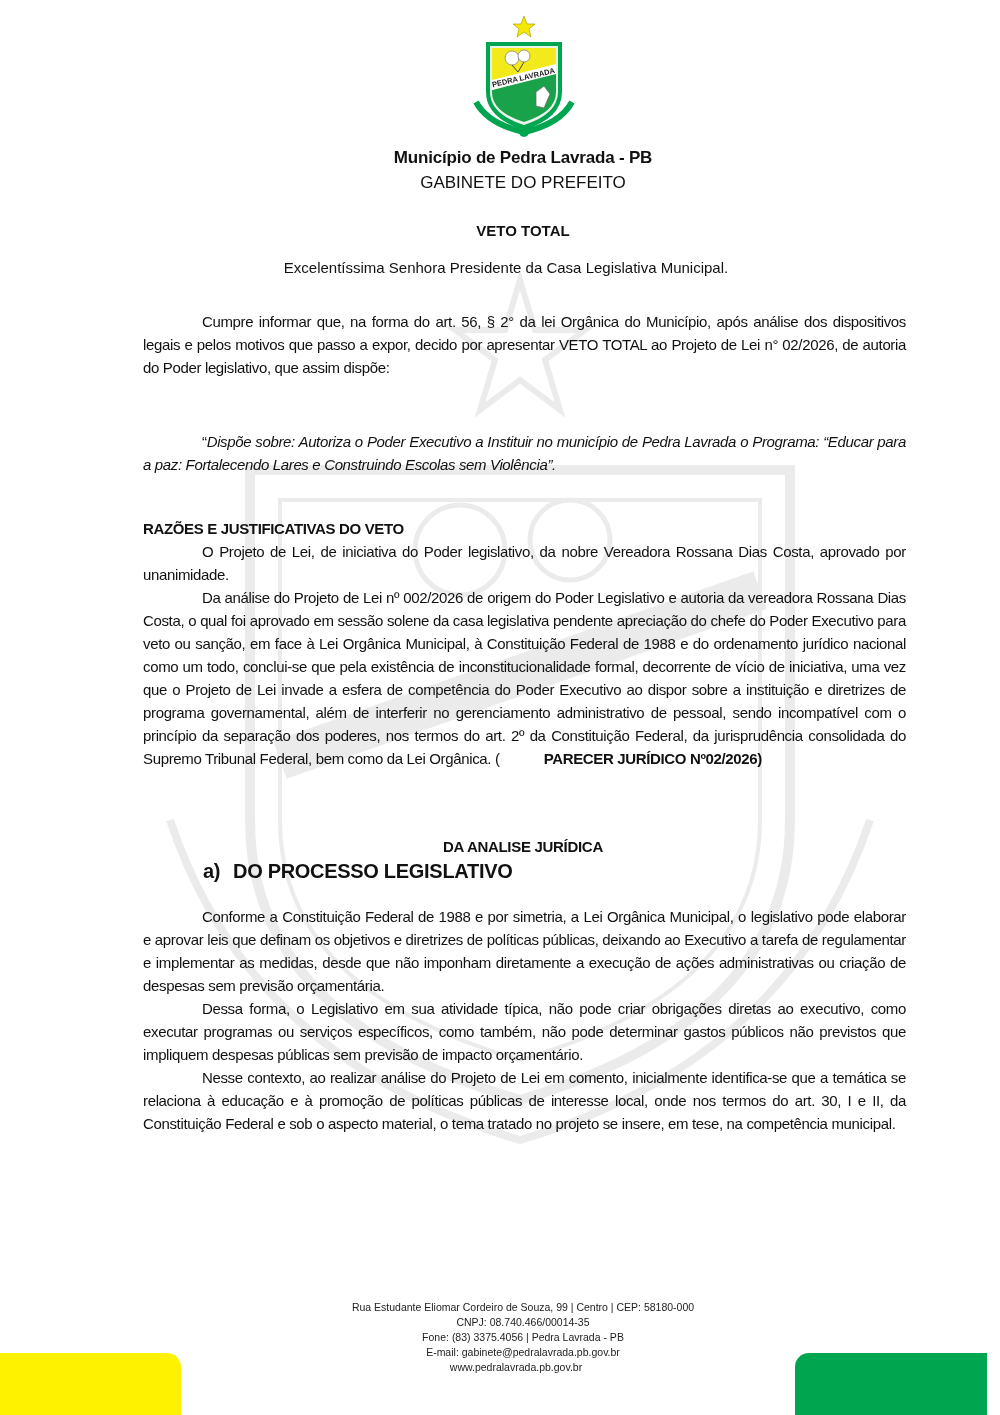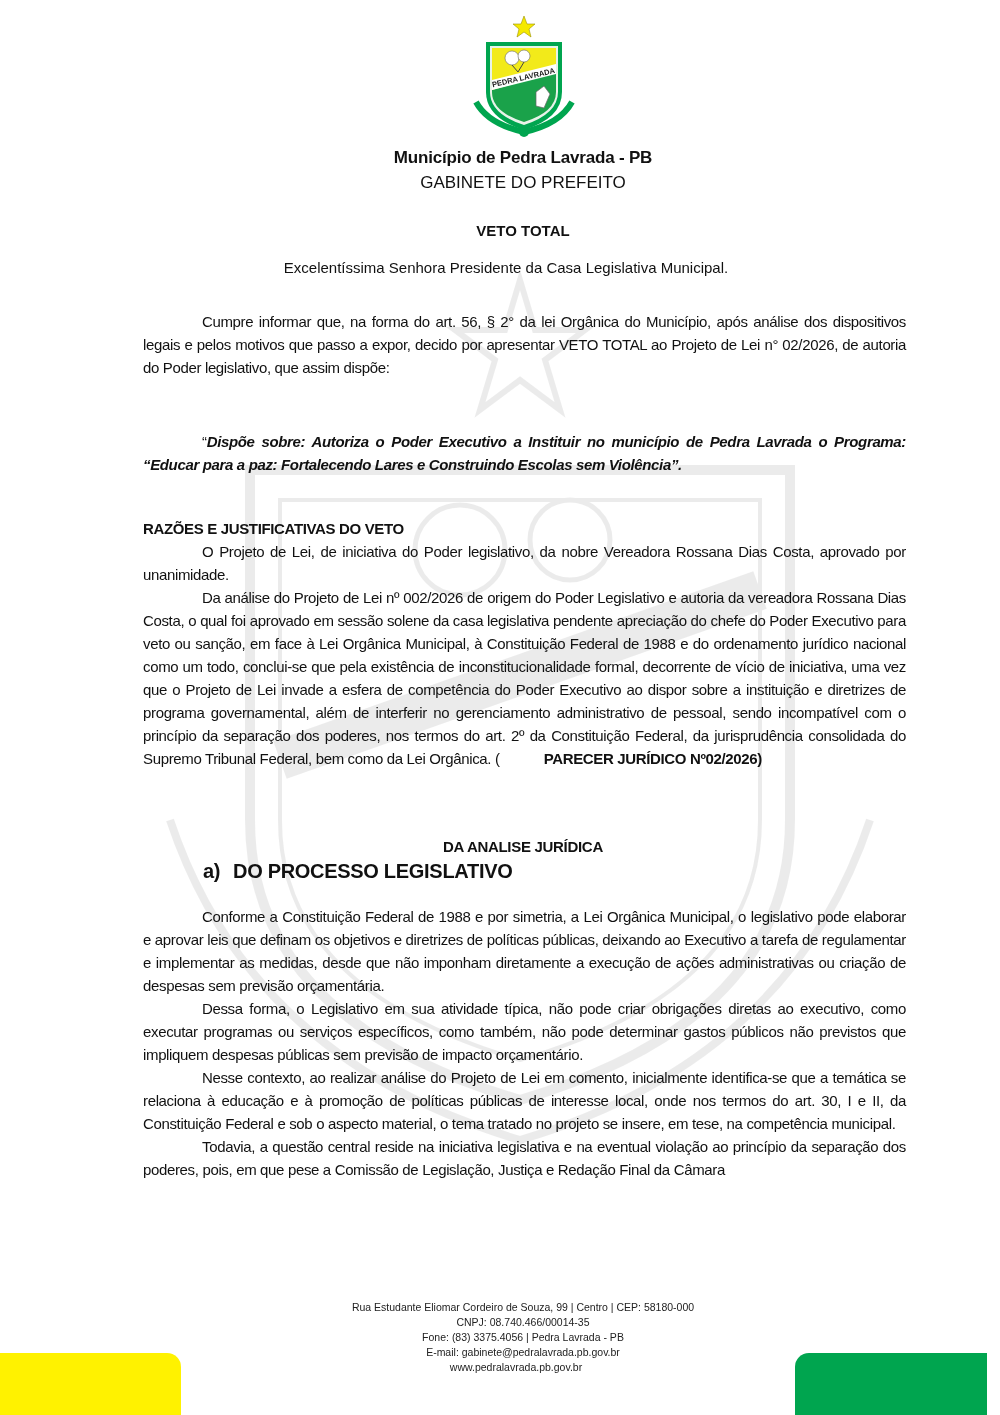--- a/index.html
+++ b/index.html
@@ -16,21 +16,21 @@
             font-size: 17px; font-weight: bold; letter-spacing: -0.2px; }
   .h-gab { position: absolute; top: 173px; left: 0; width: 1046px; text-align: center; font-size: 17px; }
   .h-veto { position: absolute; top: 222px; left: 0; width: 1046px; text-align: center; font-size: 15px; font-weight: bold; }
   .h-greet { position: absolute; top: 259px; left: 0; width: 1012px; text-align: center; font-size: 15px; }
 
   .body { position: absolute; left: 143px; width: 763px; font-size: 15px; line-height: 23px; letter-spacing: -0.35px; }
   .just { text-align: justify; }
   .indent { text-indent: 59px; }
   p { margin: 0; }
   .bold { font-weight: bold; padding-left: 44px; }
-  .bi { font-weight: bold; font-style: italic; }
+  .bi { font-weight: normal; font-style: italic; }
 
   .p1 { top: 310px; }
   .quote { top: 430px; }
   .razoes-title { top: 517px; font-weight: bold; }
   .p2 { top: 540px; }
   .analise { position: absolute; top: 838px; left: 0; width: 1046px; text-align: center; font-size: 15px; font-weight: bold; letter-spacing: -0.3px; }
   .subsec { position: absolute; top: 860px; left: 203px; font-size: 20px; font-weight: bold; letter-spacing: -0.3px; }
   .subsec .lbl { display: inline-block; width: 30px; }
   .p3 { top: 905px; }
 
@@ -93,21 +93,20 @@
 
   <div class="analise">DA ANALISE JURÍDICA</div>
   <div class="subsec">
     <span class="lbl">a)</span><span>DO PROCESSO LEGISLATIVO</span>
   </div>
 
   <div class="body p3">
     <p class="just indent">Conforme a Constituição Federal de 1988 e por simetria, a Lei Orgânica Municipal, o legislativo pode elaborar e aprovar leis que definam os objetivos e diretrizes de políticas públicas, deixando ao Executivo a tarefa de regulamentar e implementar as medidas, desde que não imponham diretamente a execução de ações administrativas ou criação de despesas sem previsão orçamentária.</p>
     <p class="just indent">Dessa forma, o Legislativo em sua atividade típica, não pode criar obrigações diretas ao executivo, como executar programas ou serviços específicos, como também, não pode determinar gastos públicos não previstos que impliquem despesas públicas sem previsão de impacto orçamentário.</p>
     <p class="just indent">Nesse contexto, ao realizar análise do Projeto de Lei em comento, inicialmente identifica-se que a temática se relaciona à educação e à promoção de políticas públicas de interesse local, onde nos termos do art. 30, I e II, da Constituição Federal e sob o aspecto material, o tema tratado no projeto se insere, em tese, na competência municipal.</p>
-    <p class="just indent">Todavia, a questão central reside na iniciativa legislativa e na eventual violação ao princípio da separação dos poderes, pois, em que pese a Comissão de Legislação, Justiça e Redação Final da Câmara</p>
   </div>
 
   <div class="footer">
     <div>Rua Estudante Eliomar Cordeiro de Souza, 99 | Centro | CEP: 58180-000</div>
     <div>CNPJ: 08.740.466/00014-35</div>
     <div>Fone: (83) 3375.4056 | Pedra Lavrada - PB</div>
     <div>E-mail: gabinete@pedralavrada.pb.gov.br</div>
     <div>www.pedralavrada.pb.gov.br</div>
   </div>
 

